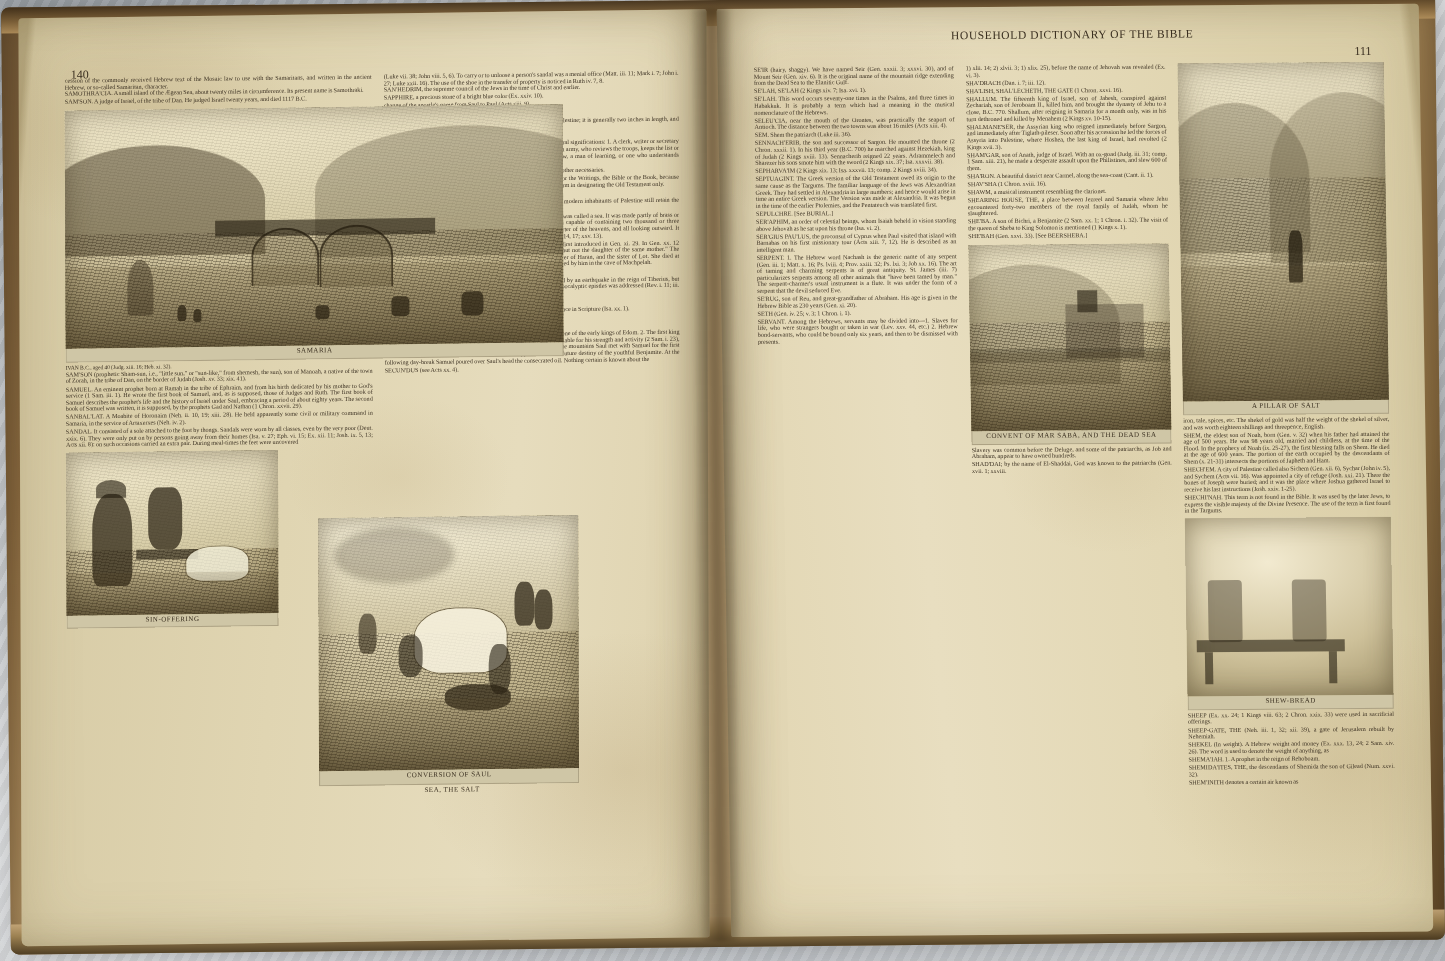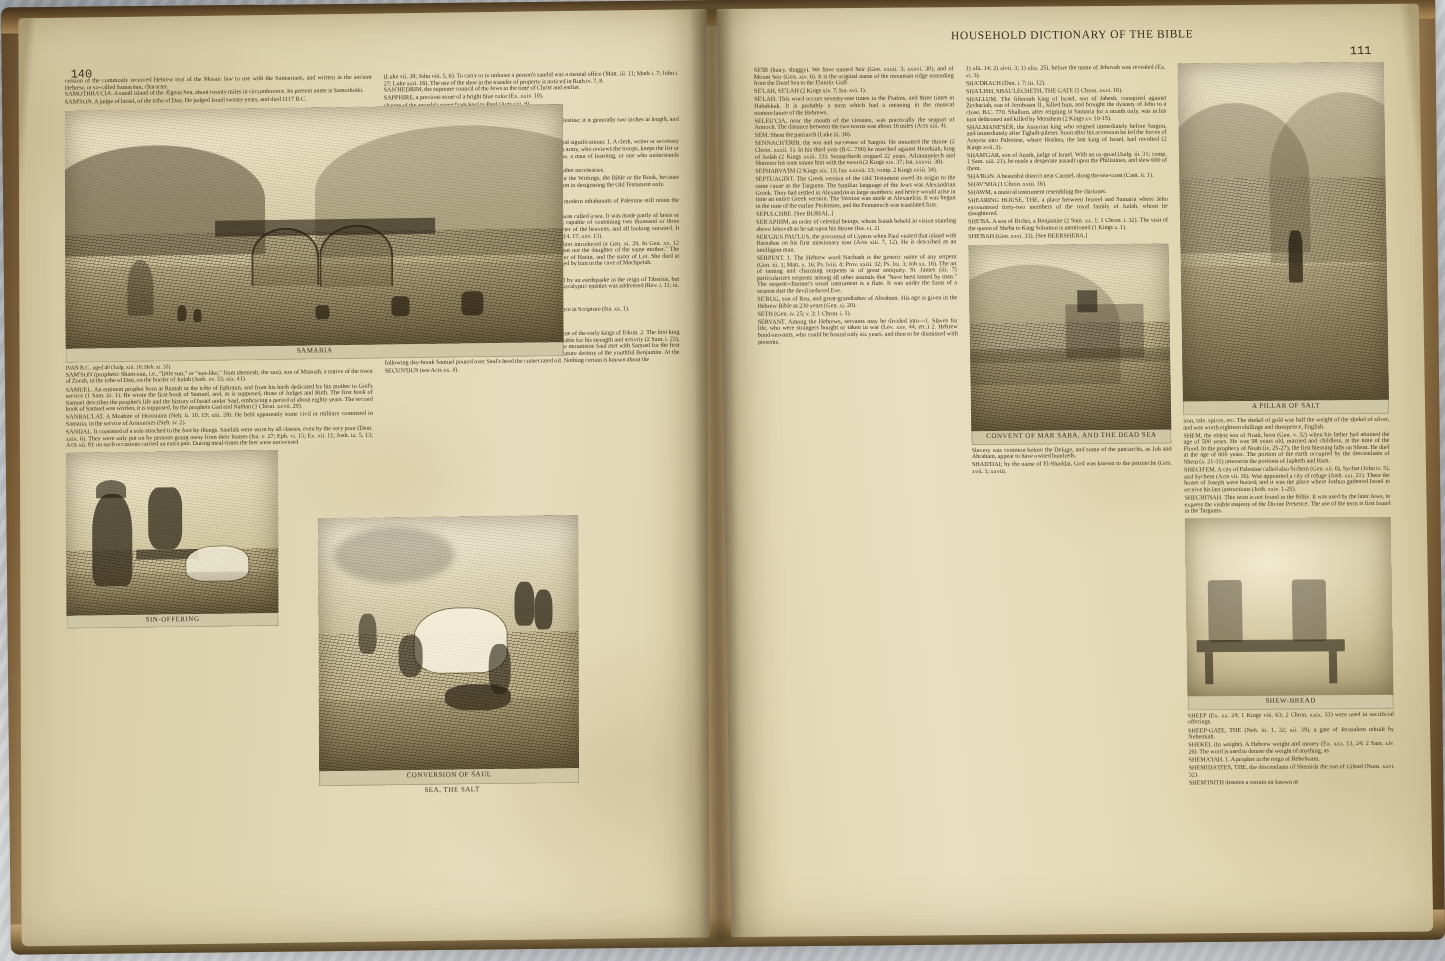--- a/index.html
+++ b/index.html
@@ -62,21 +62,21 @@
        radial-gradient(300px 200px at 88% 82%, rgba(150,120,70,.16), rgba(0,0,0,0) 70%),
        radial-gradient(160px 120px at 55% 50%, rgba(160,132,78,.10), rgba(0,0,0,0) 70%);}
 
   
   .page{position:absolute;color:#2d2419;}
   .page-left{left:46px;top:60px;width:614px;height:832px;}
   .page-right{left:36px;top:36px;width:630px;height:856px;}
 
   .runhead{font-variant:small-caps;font-size:11.5px;letter-spacing:.6px;
      text-align:center;color:#3a2f20;}
-  .folio{position:absolute;font-size:12px;color:#3a2f20;font-family:Liberation Mono, monospace;}
+  .folio{position:absolute;font-size:12px;color:#3a2f20;font-family:Liberation Serif, serif;}
 
   .cols{display:flex;gap:14px;}
   .col{width:50%;}
   .tx{font-size:6.2px;line-height:6.6px;text-align:justify;color:#3b3022;
       hyphens:auto;word-spacing:-.3px;}
   .entry{margin-bottom:1.5px;}
 
   
   .cut{position:relative;margin:4px 0 2px;
      background:#cfc6a6;border:0;}

